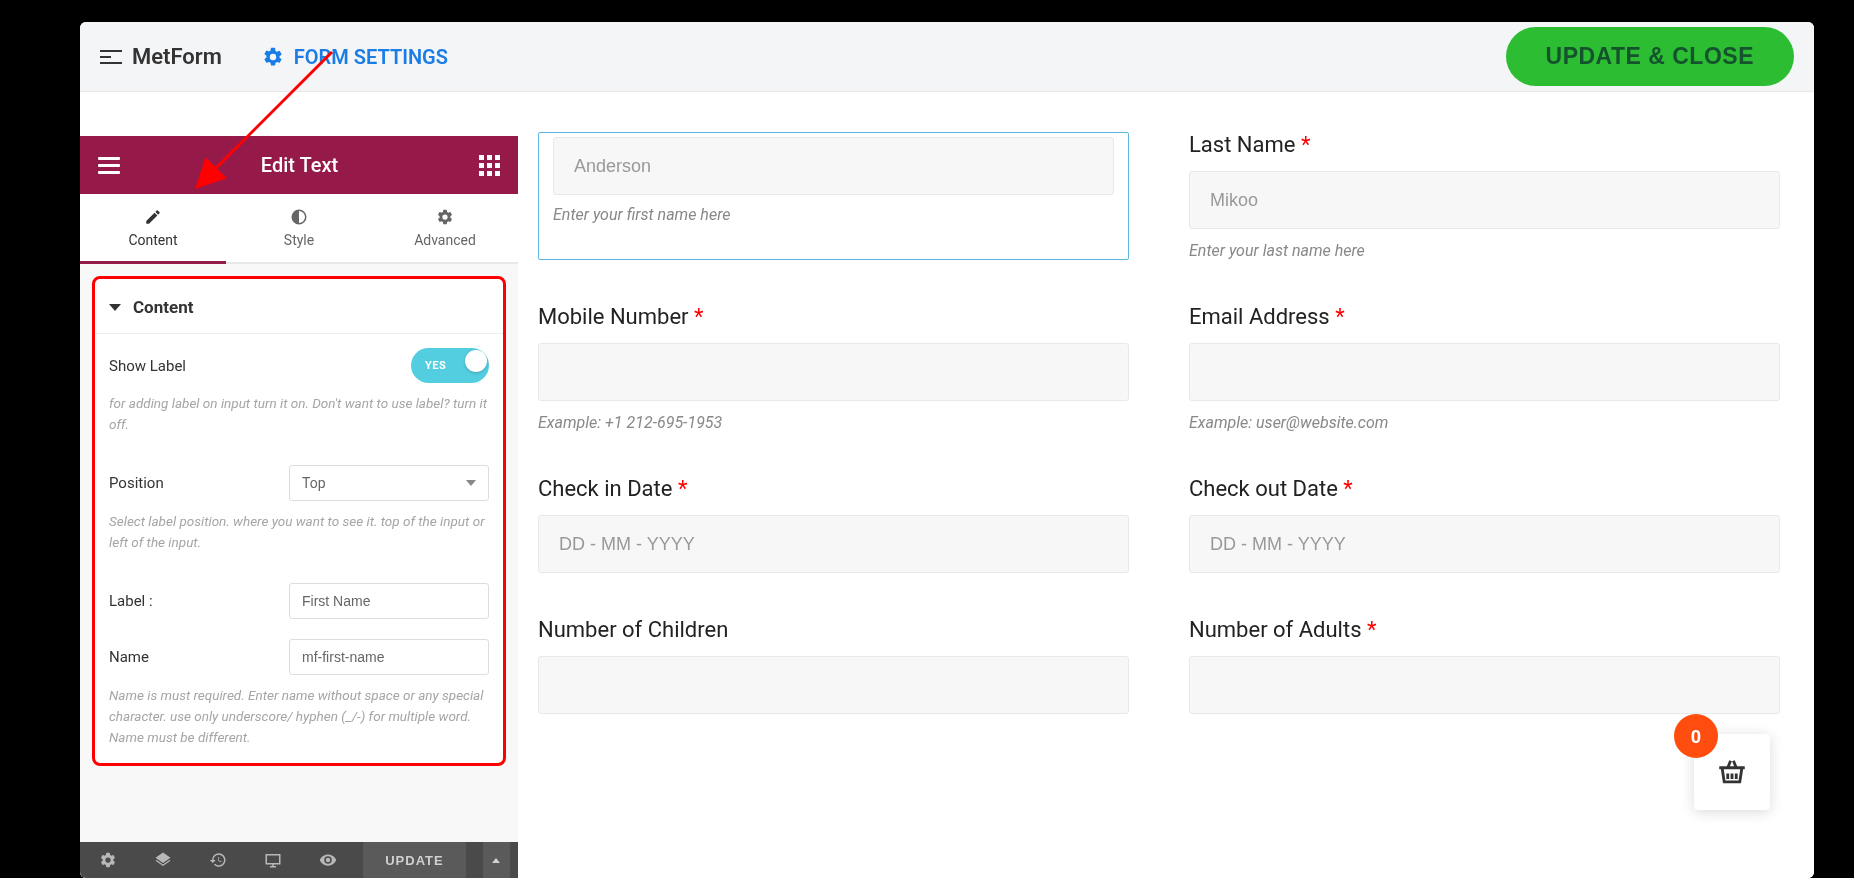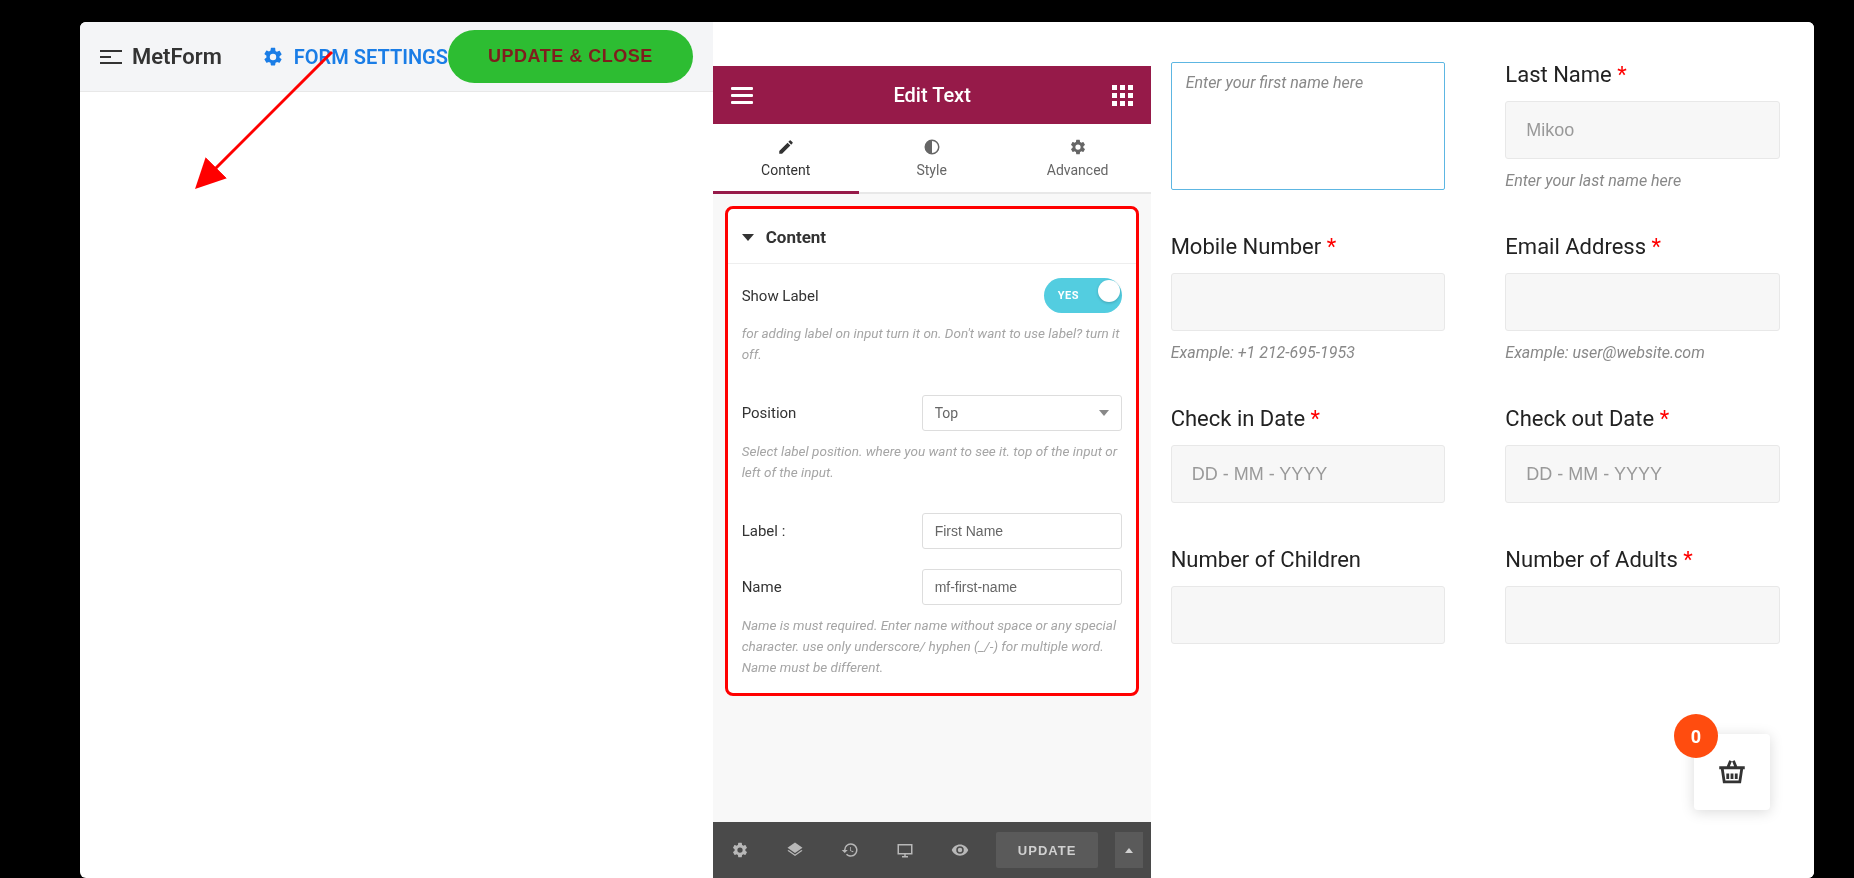--- a/index.html
+++ b/index.html
@@ -19,21 +19,21 @@
     .modal {
       position: absolute;
       left: 80px;
       top: 22px;
       right: 40px;
       bottom: 0;
       background: #fff;
       border-radius: 6px;
       overflow: hidden;
       display: flex;
-      flex-direction: row;
+      flex-direction: column;
     }
     .top-bar {
       height: 70px;
       background: #f4f5f7;
       display: flex;
       align-items: center;
       padding: 0 20px;
       border-bottom: 1px solid #e8e8e8;
     }
     .app-title {
@@ -54,25 +54,25 @@
       gap: 10px;
       color: #1a7de6;
       font-weight: 600;
       font-size: 20px;
       cursor: pointer;
     }
     .gear-svg { width: 22px; height: 22px; fill: #1a7de6; }
     .update-close-btn {
       margin-left: auto;
       background: #2dbd32;
-      color: #7f1d1d;
+      color: #14532d;
       border: none;
       border-radius: 30px;
       padding: 16px 40px;
-      font-size: 18px;
+      font-size: 23px;
       font-weight: 700;
       cursor: pointer;
       letter-spacing: 0.5px;
     }
     .body-area {
       flex: 1;
       display: flex;
       min-height: 0;
     }
     .sidebar {
@@ -209,21 +209,21 @@
       padding: 0 12px;
       color: #666;
       display: flex;
       align-items: center;
       justify-content: space-between;
       cursor: pointer;
     }
     .text-input { cursor: text; }
     .select-caret { width: 0; height: 0; border-left: 5px solid transparent; border-right: 5px solid transparent; border-top: 6px solid #888; }
     .bottom-toolbar {
-      height: 56px;
+      height: 36px;
       background: #4a4a4a;
       display: flex;
       align-items: center;
       padding: 0 8px;
       gap: 16px;
     }
     .tool-btn {
       width: 40px;
       height: 36px;
       display: flex;
@@ -508,20 +508,21 @@
 
       <div class="collapse-handle">
         <span>‹</span>
       </div>
     </div>
 
     <div class="preview">
       <div class="form-grid">
 
         <div class="field-block selected">
+          <input class="field-input" placeholder="Anderson" style="">
           <div class="field-hint">Enter your first name here</div>
         </div>
 
         <div class="field-block">
           <label class="field-label"><span>Last Name</span> <span class="req-star">*</span></label>
           <input class="field-input" placeholder="Mikoo" style="">
           <div class="field-hint">Enter your last name here</div>
         </div>
 
         <div class="field-block">

